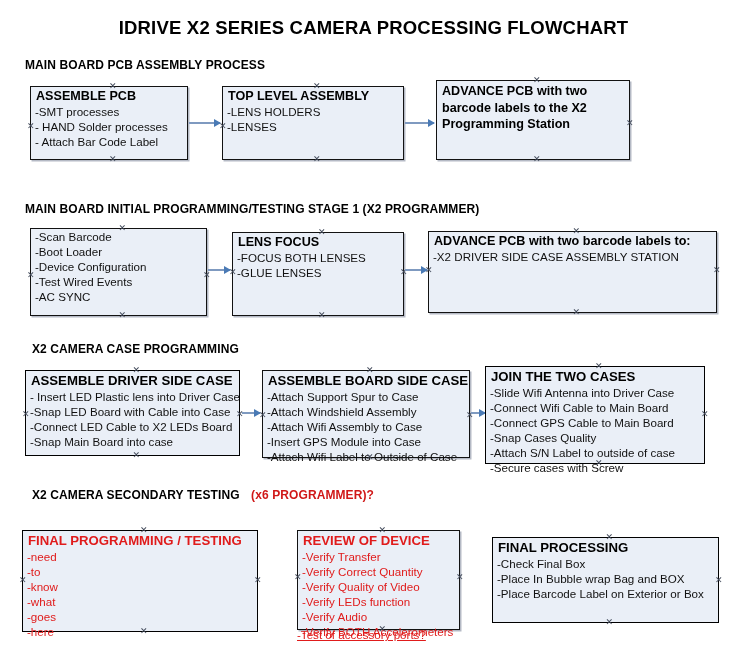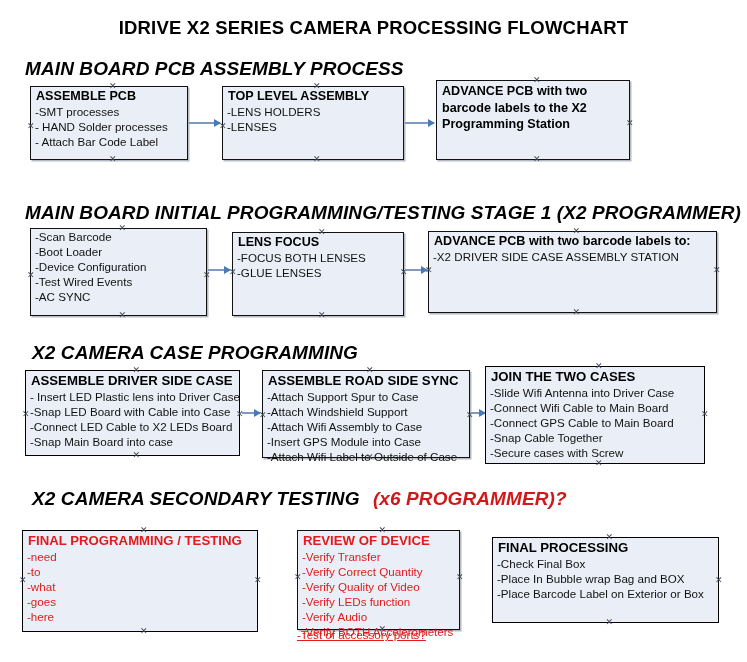--- a/index.html
+++ b/index.html
@@ -25,26 +25,25 @@
     top: 17px;
     width: 747px;
     text-align: center;
     font-size: 18.5px;
     font-weight: bold;
     color: #000000;
     letter-spacing: 0.2px;
   }
   .section-head {
     position: absolute;
-    font-size: 19px;
+    font-size: 12px;
     font-weight: bold;
     color: #000000;
     white-space: nowrap;
     letter-spacing: 0.1px;
-    font-style: italic;
   }
   .section-head .accent {
     color: #d01818;
   }
   .node {
     position: absolute;
     box-sizing: border-box;
     background: #eaeff7;
     border: 1px solid #121212;
     box-shadow: 1.5px 1.5px 0 rgba(120,130,150,0.55);
@@ -224,60 +223,62 @@
     </div>
     <span class="xh" style="left:50%; top:-4px;">✕</span>
     <span class="xh" style="left:50%; bottom:-4px;">✕</span>
     <span class="xh" style="left:-4px; top:48%;">✕</span>
     <span class="xh" style="right:-4px; top:48%;">✕</span>
   </div>
 
   <div class="conn" style="left:242px; top:412px; width:18px;"></div>
 
   <div class="node" style="left:262px; top:370px; width:208px; height:88px;">
-    <div class="node-title big">ASSEMBLE ROAD SIDE SYNC</div>
+    <div class="node-title big">ASSEMBLE BOARD SIDE CASE</div>
     <div class="node-lines">
       <div class="node-line">-Attach Support Spur to Case</div>
-      <div class="node-line">-Attach Windshield Support</div>
+      <div class="node-line">-Attach Windshield Assembly</div>
       <div class="node-line">-Attach Wifi Assembly to Case</div>
       <div class="node-line">-Insert GPS Module into Case</div>
       <div class="node-line">-Attach Wifi Label to Outside of Case</div>
     </div>
     <span class="xh" style="left:50%; top:-4px;">✕</span>
     <span class="xh" style="left:50%; bottom:-4px;">✕</span>
     <span class="xh" style="left:-4px; top:48%;">✕</span>
     <span class="xh" style="right:-4px; top:48%;">✕</span>
   </div>
 
   <div class="conn" style="left:471px; top:412px; width:14px;"></div>
 
   <div class="node plain" style="left:485px; top:366px; width:220px; height:98px;">
     <div class="node-title big">JOIN THE TWO CASES</div>
     <div class="node-lines">
       <div class="node-line">-Slide Wifi Antenna into Driver Case</div>
       <div class="node-line">-Connect Wifi Cable to Main Board</div>
       <div class="node-line">-Connect GPS Cable to Main Board</div>
-      <div class="node-line">-Snap Cable Together</div>
+      <div class="node-line">-Snap Cases Quality</div>
+      <div class="node-line">-Attach S/N Label to outside of case</div>
       <div class="node-line">-Secure cases with Screw</div>
     </div>
     <span class="xh" style="left:50%; top:-4px;">✕</span>
     <span class="xh" style="left:50%; bottom:-4px;">✕</span>
     <span class="xh" style="right:-4px; top:46%;">✕</span>
   </div>
 
   <div class="section-head" style="left:32px; top:488px;">
     <span>X2 CAMERA SECONDARY TESTING</span>
     <span class="accent" style="margin-left:8px;">(x6 PROGRAMMER)?</span>
   </div>
 
   <div class="node plain red" style="left:22px; top:530px; width:236px; height:102px;">
     <div class="node-title big">FINAL PROGRAMMING / TESTING</div>
     <div class="node-lines">
       <div class="node-line">-need</div>
       <div class="node-line">-to</div>
+      <div class="node-line">-know</div>
       <div class="node-line">-what</div>
       <div class="node-line">-goes</div>
       <div class="node-line">-here</div>
     </div>
     <span class="xh" style="left:50%; top:-4px;">✕</span>
     <span class="xh" style="left:50%; bottom:-4px;">✕</span>
     <span class="xh" style="left:-4px; top:46%;">✕</span>
     <span class="xh" style="right:-4px; top:46%;">✕</span>
   </div>
 

